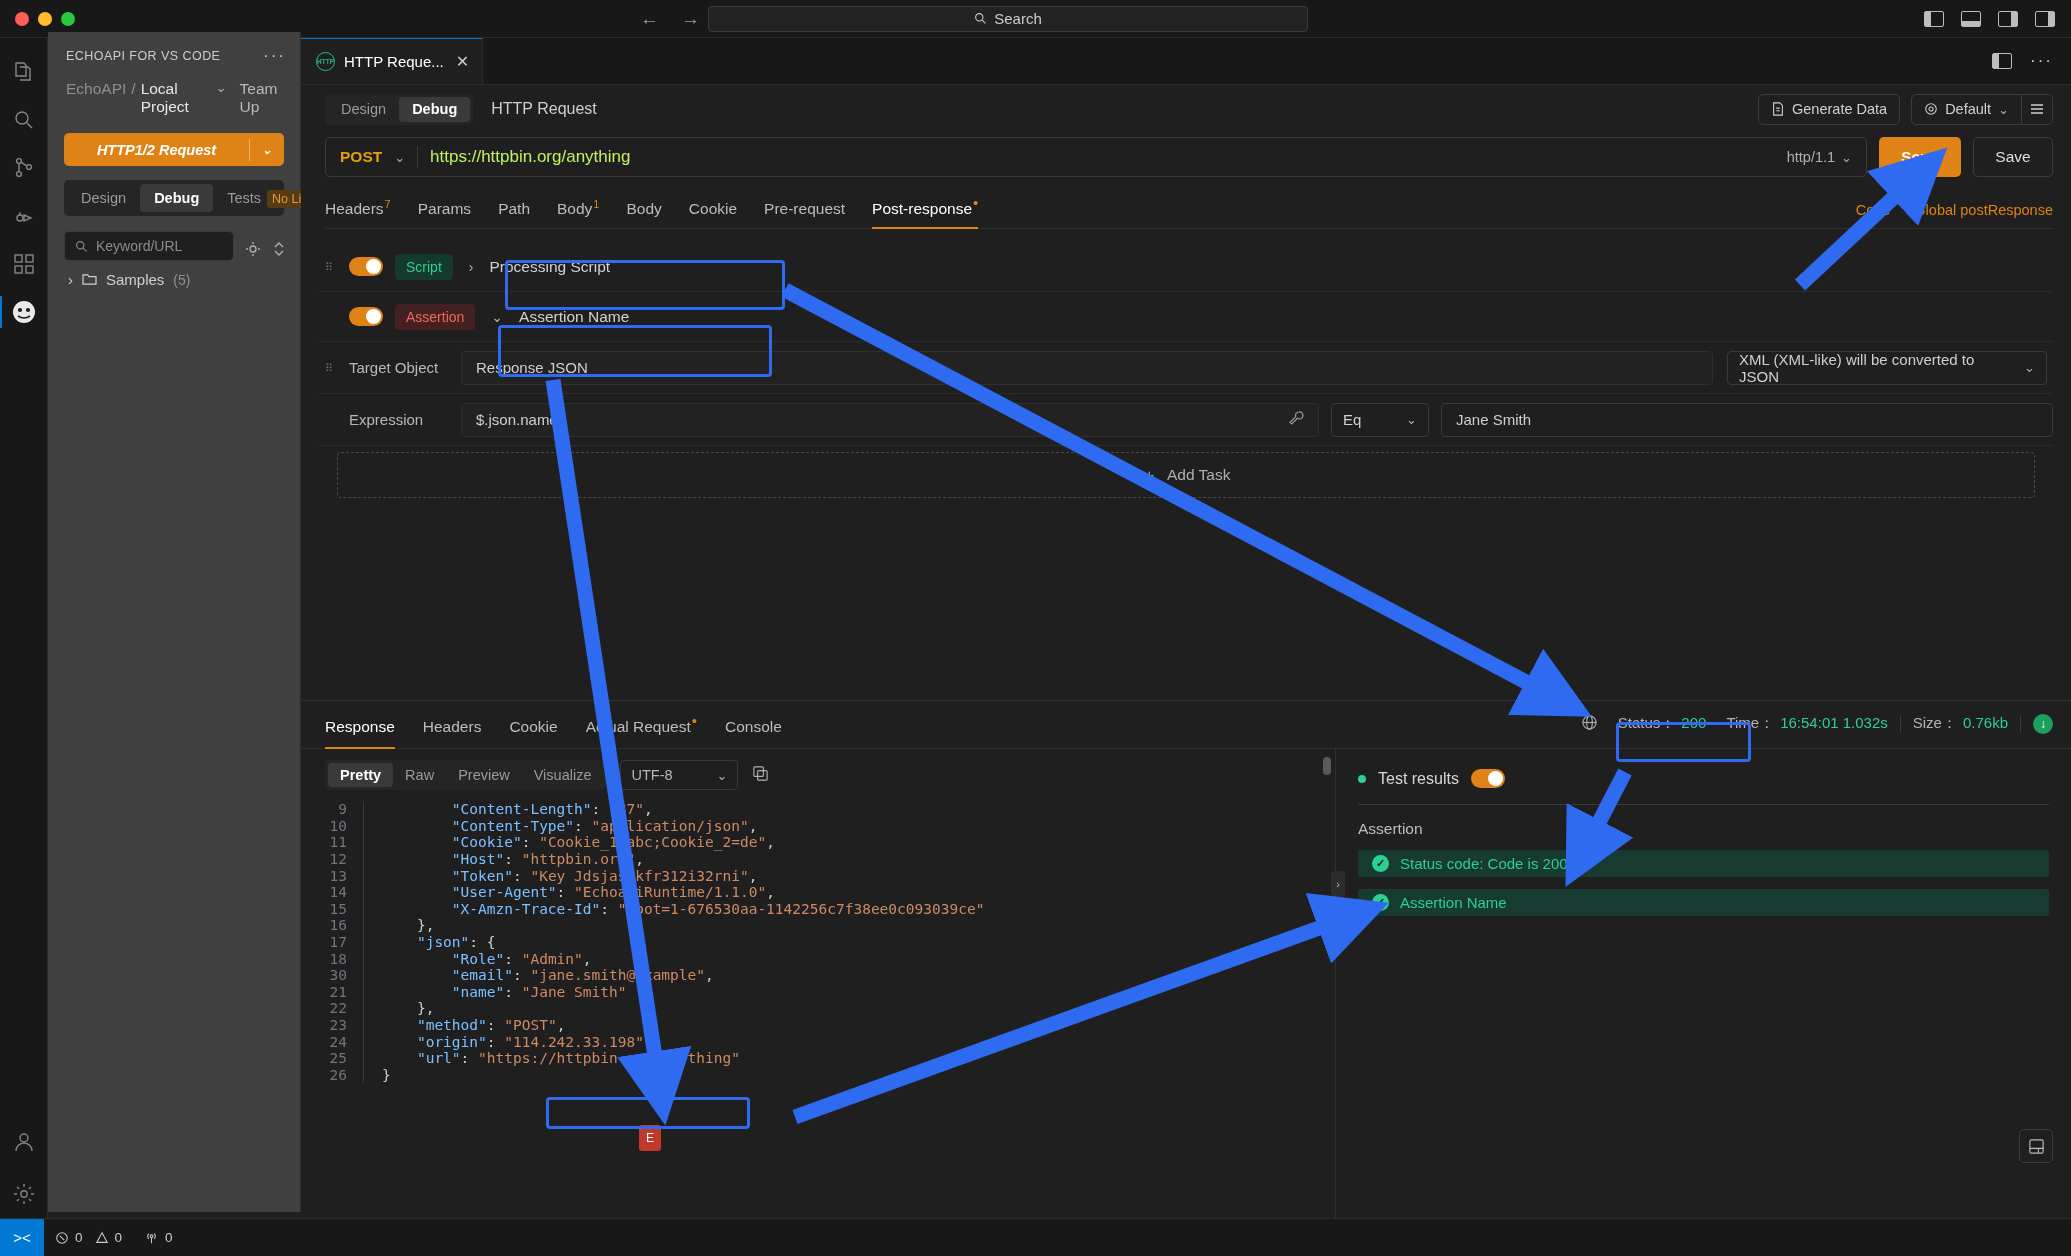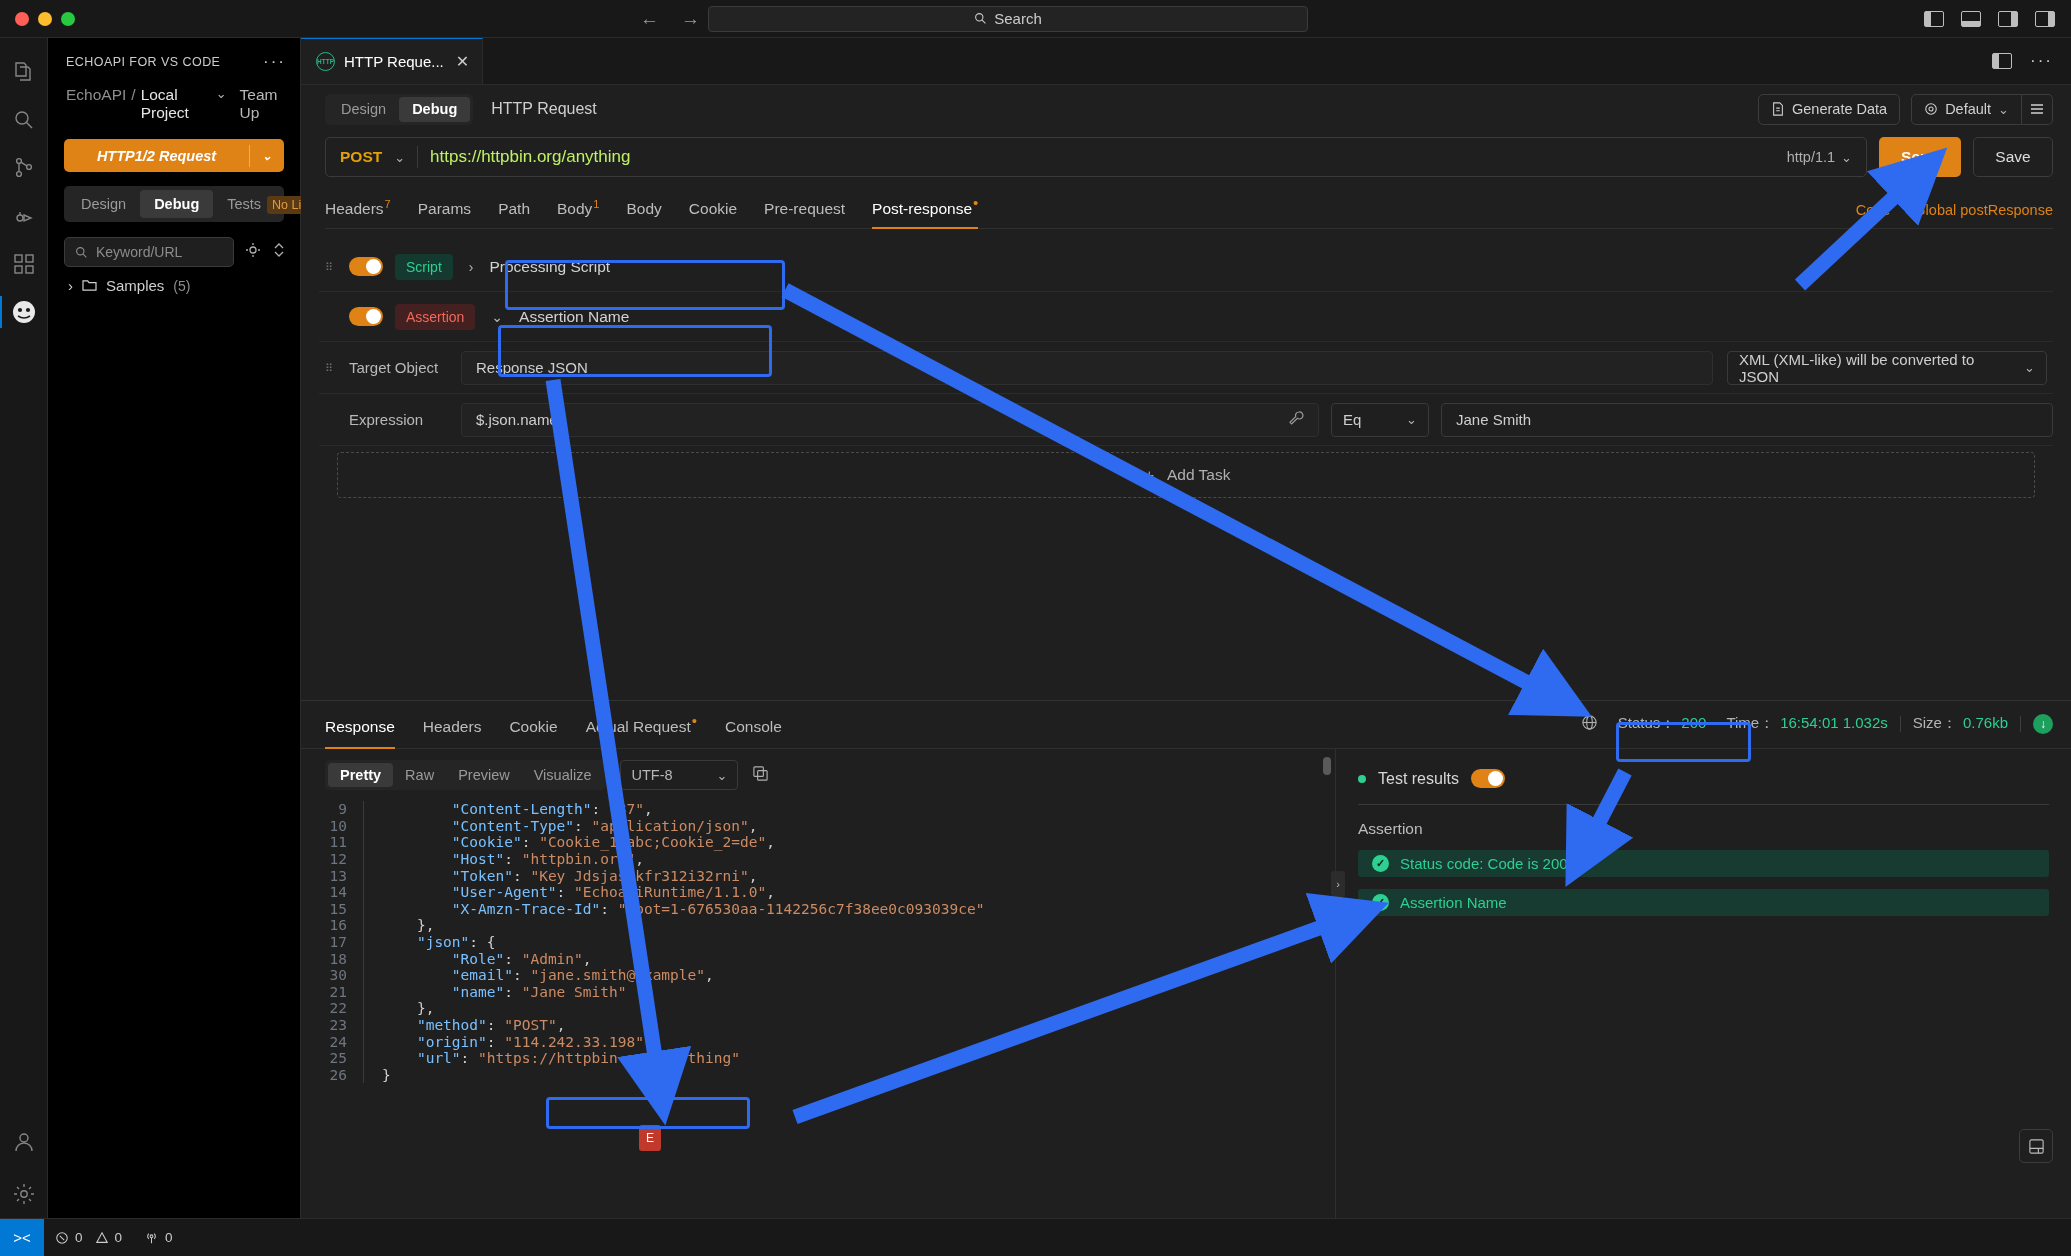--- a/index.html
+++ b/index.html
@@ -44,22 +44,22 @@
     background: #181818; border-right: 1px solid #2b2b2b;
     display: flex; flex-direction: column; align-items: center; padding-top: 10px;
   }
   .act { width: 48px; height: 48px; display: flex; align-items: center; justify-content: center; color: #868686; position: relative; }
   .act.active { color: #e7e7e7; }
   .act.active::before { content:""; position:absolute; left:0; top:8px; bottom:8px; width:2px; background:#0078d4; }
   .act-bottom { margin-top: auto; padding-bottom: 8px; }
 
   
   .sidebar {
-    position: absolute; top: 38px; left: 48px; width: 253px; height: 1180px;
-    background: #000000; border-right: 1px solid #2b2b2b;
+    position: absolute; top: 32px; left: 48px; width: 253px; height: 1180px;
+    background: #404040; border-right: 1px solid #2b2b2b;
   }
   .sb-head { display:flex; align-items:center; justify-content: space-between; padding: 14px 14px 10px 18px; }
   .sb-title { font-size: 12.5px; letter-spacing: .45px; color: #cccccc; font-weight: 400; }
   .sb-dots { color: #cccccc; font-size: 17px; letter-spacing: 2px; }
   .sb-crumbs { display:flex; align-items:flex-start; padding: 4px 12px 0 18px; font-size: 15.5px; gap: 5px; }
   .crumb-muted { color: #8e8e8e; }
   .crumb-sep { color: #8e8e8e; }
   .crumb-strong { color: #e6e6e6; }
   .chev { color: #b3b3b3; font-size: 13px; }
   .teamup { color: #b9b9b9; font-size: 15.5px; margin-left: 8px; }
@@ -70,21 +70,21 @@
   .newbtn .lbl { flex: 1; text-align: center; }
   .newbtn .sep { width: 1px; height: 22px; background: #f0ae62; }
   .newbtn .car { width: 34px; text-align: center; font-size: 12px; }
   .segmented {
     margin: 14px 16px 0 16px; height: 36px; background: #252525; border-radius: 5px;
     display: flex; align-items: center; padding: 3px; font-size: 14.5px;
   }
   .seg { padding: 6px 14px; color: #9a9a9a; border-radius: 4px; white-space: nowrap; }
   .seg.on { background: #3a3a3a; color: #fff; font-weight: bold; }
   .badge-nl { background: #5a3a12; color: #e09a42; font-size: 12.5px; padding: 2px 5px; border-radius: 3px; margin-left: 6px; }
-  .searchrow { margin: 15px 14px 0 16px; display: flex; align-items: center; gap: 11px; }
+  .searchrow { margin: 15px 14px 0 16px; display: flex; align-items: flex-end; gap: 11px; }
   .searchfield {
     flex: 1; height: 30px; background: #1f1f1f; border: 1px solid #3a3a3a; border-radius: 5px;
     display: flex; align-items: center; gap: 8px; padding: 0 10px; color: #8c8c8c; font-size: 14px;
   }
   .treerow { display:flex; align-items:center; gap: 9px; padding: 10px 0 0 20px; font-size: 15px; color: #cfcfcf; }
   .treecount { color: #8e8e8e; font-size: 14px; }
 
   
   .main { position: absolute; top: 38px; left: 301px; width: 1770px; height: 1180px; background: #1f1f1f; }
   .tabstrip { height: 47px; background: #181818; display: flex; align-items: stretch; border-bottom: 1px solid #2b2b2b; position: relative; }

